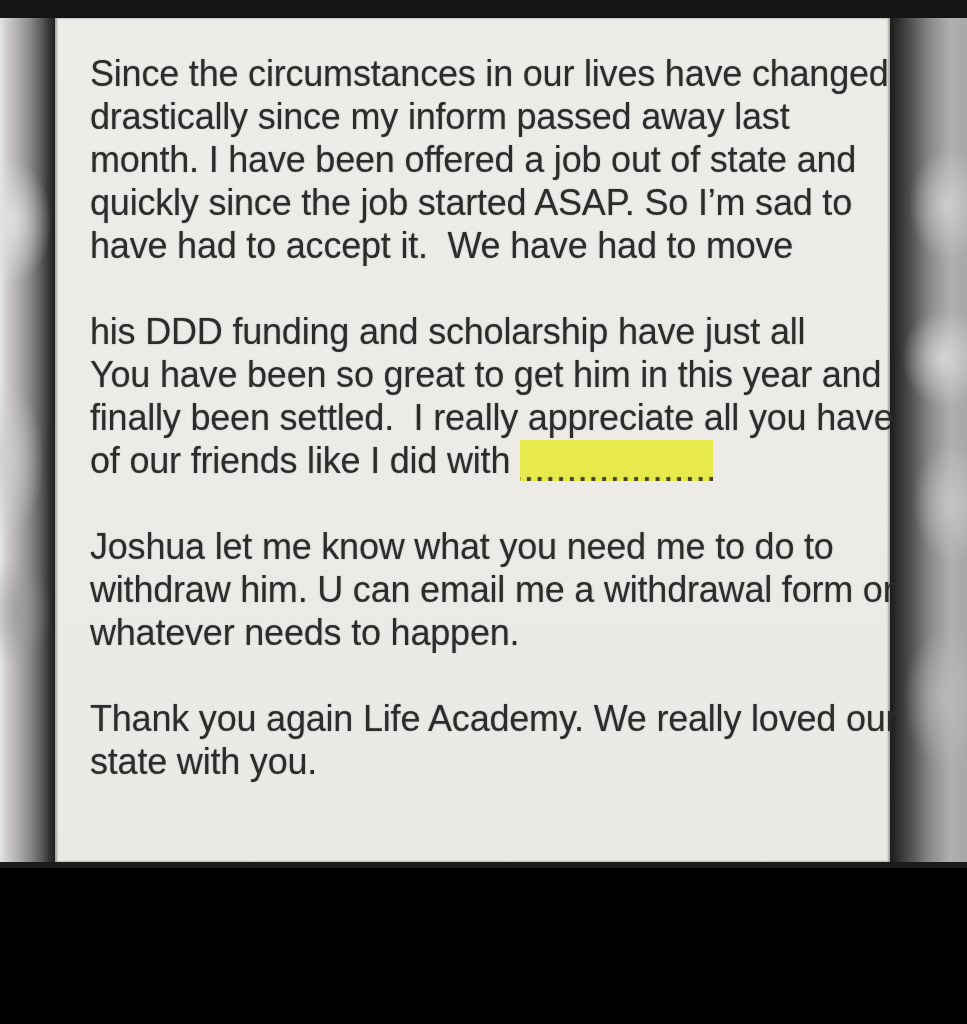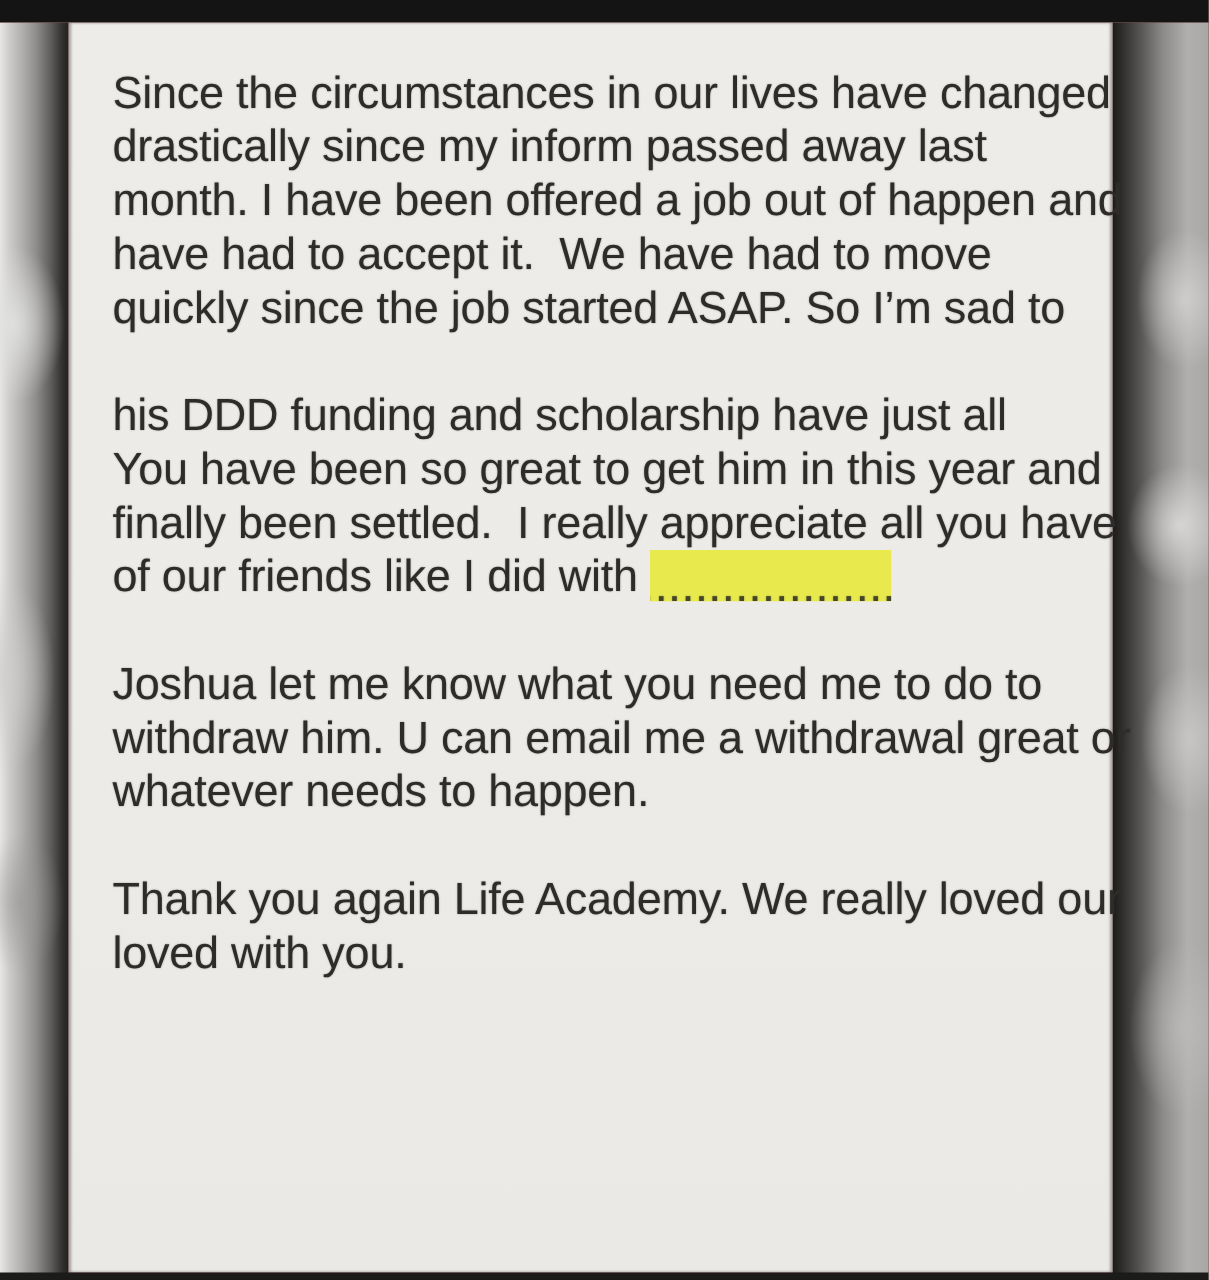--- a/index.html
+++ b/index.html
@@ -1,21 +1,21 @@
 <!DOCTYPE html>
 <html><head>
 <meta charset="utf-8">
 <style>
   html, body { margin: 0; padding: 0; background: #000; }
   .stage {
     position: relative;
     width: 967px;
-    height: 1024px;
+    height: 868px;
     overflow: hidden;
-    background: #fca5a5;
+    background: #eab308;
     font-family: "Liberation Sans", "DejaVu Sans", sans-serif;
   }
 
   
   .top-bar {
     position: absolute; left: 0; top: 0; width: 967px; height: 18px;
     background: #141414;
     z-index: 5;
   }
   .bottom-bar {
@@ -92,42 +92,42 @@
 
   <div class="blur-left"></div>
   <div class="blur-right"></div>
 
   <div class="page">
     <div class="letter-body">
 
       <div class="para">
         <div class="line">Since the circumstances in our lives have changed</div>
         <div class="line">drastically since my inform passed away last</div>
-        <div class="line">month. I have been offered a job out of happen and</div>
+        <div class="line">month. I have been offered a job out of state and</div>
+        <div class="line">quickly since the job started ASAP. So I’m sad to</div>
         <div class="line">have had to accept it.  We have had to move</div>
-        <div class="line">quickly since the job started ASAP. So I’m sad to</div>
       </div>
 
       <div class="para">
         <div class="line">his DDD funding and scholarship have just all</div>
         <div class="line">You have been so great to get him in this year and</div>
         <div class="line">finally been settled.  I really appreciate all you have</div>
         <div class="line"><span>of our friends like I did with </span><span class="redaction"><span class="redaction-dots">...................</span></span></div>
       </div>
 
 
       <div class="para">
         <div class="line">Joshua let me know what you need me to do to</div>
-        <div class="line">withdraw him. U can email me a withdrawal great or</div>
+        <div class="line">withdraw him. U can email me a withdrawal form or</div>
         <div class="line">whatever needs to happen.</div>
       </div>
 
       <div class="para extra-gap">
         <div class="line">Thank you again Life Academy. We really loved our</div>
-        <div class="line">loved with you.</div>
+        <div class="line">state with you.</div>
       </div>
 
     </div>
   </div>
 
   <div class="bottom-bar"></div>
 
 </div>
 
 </body></html>

